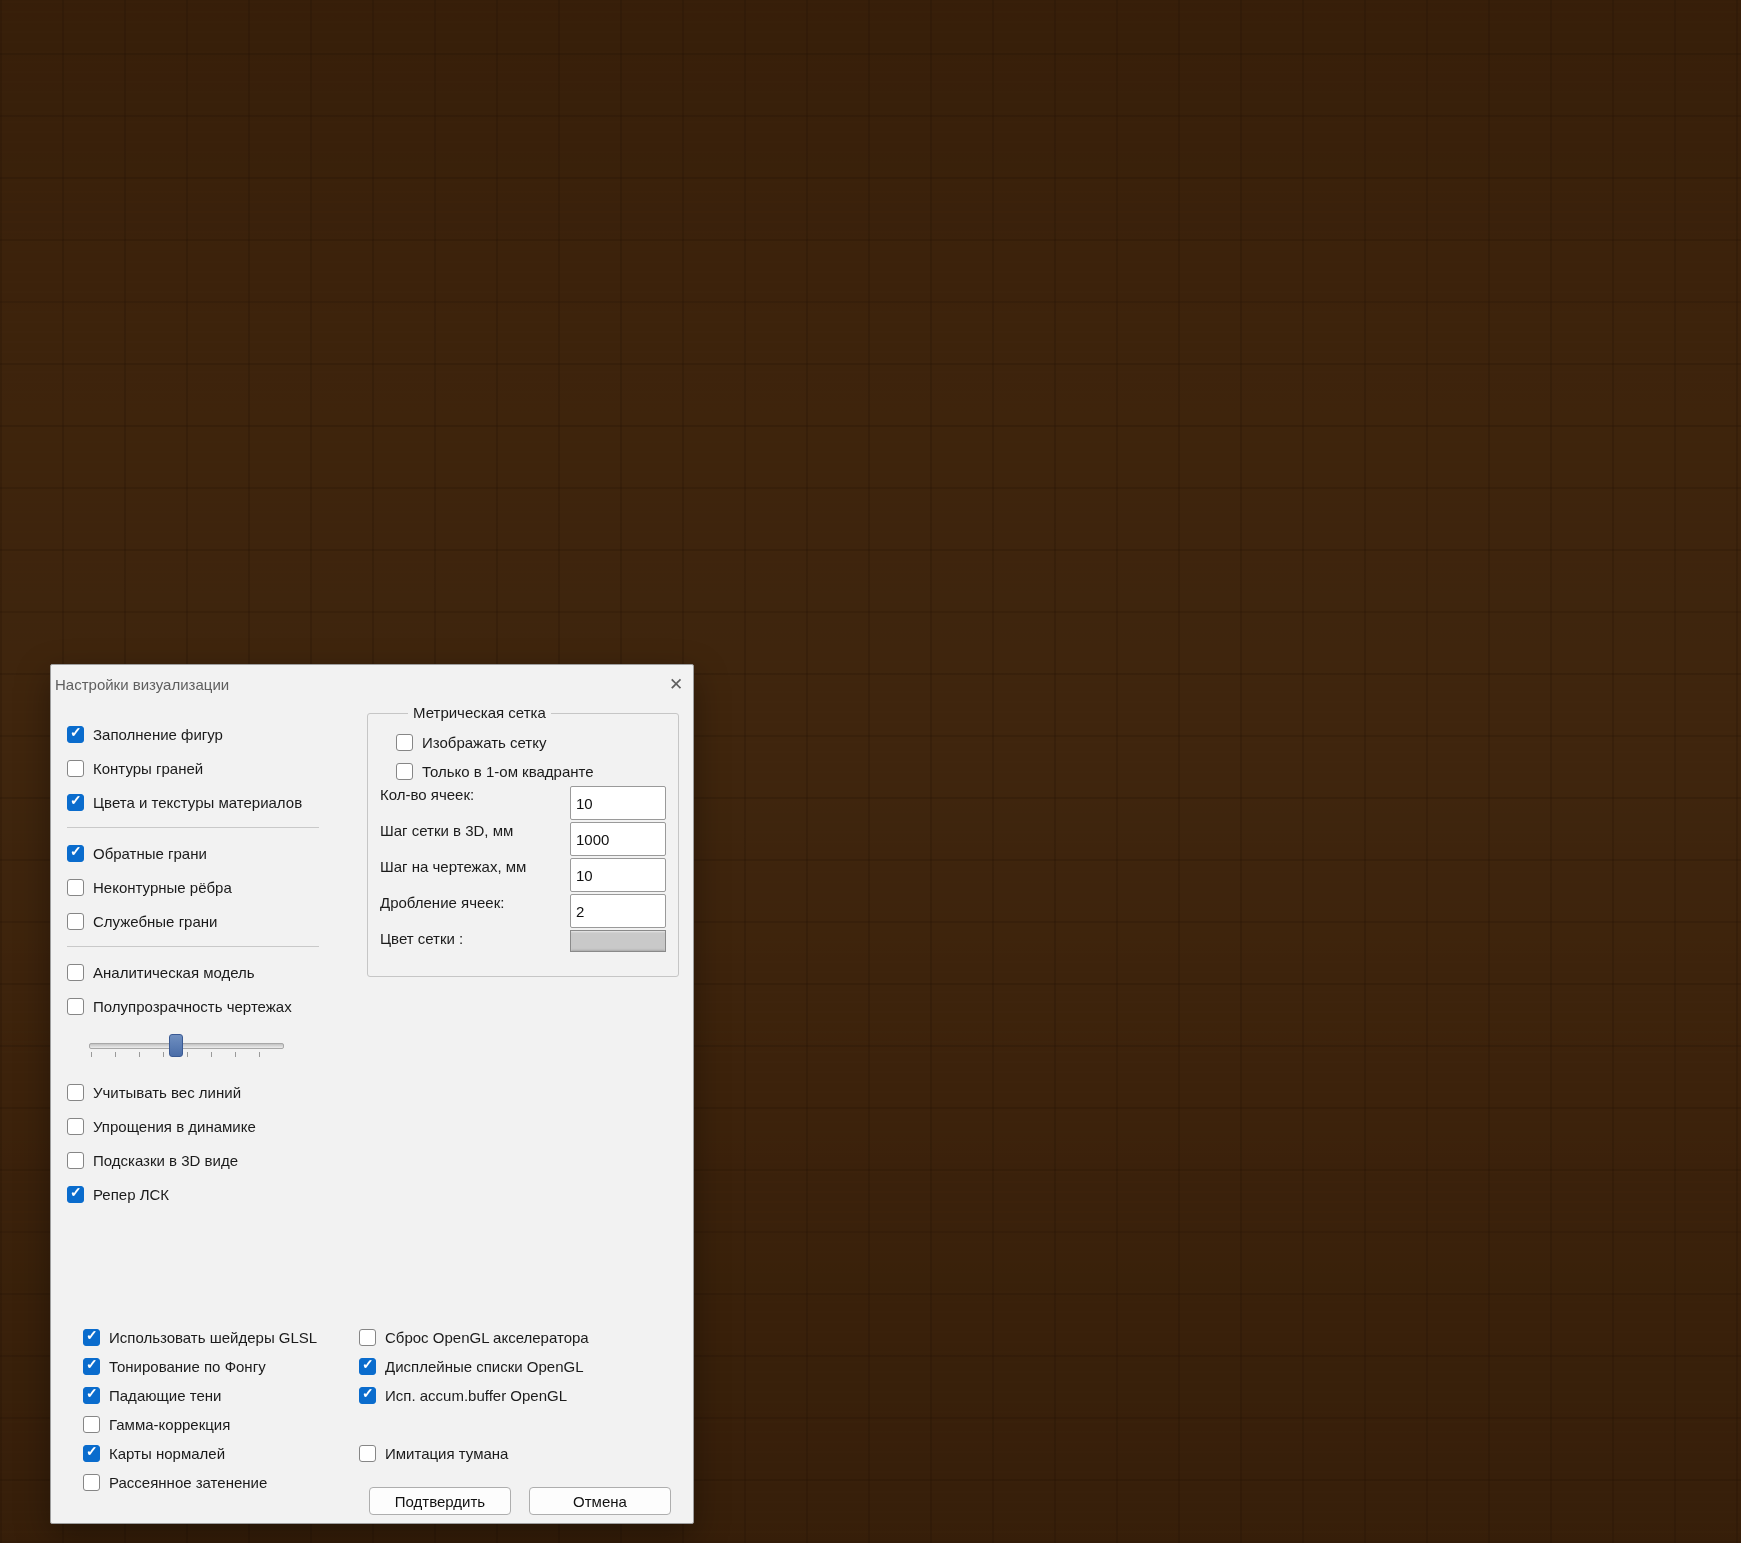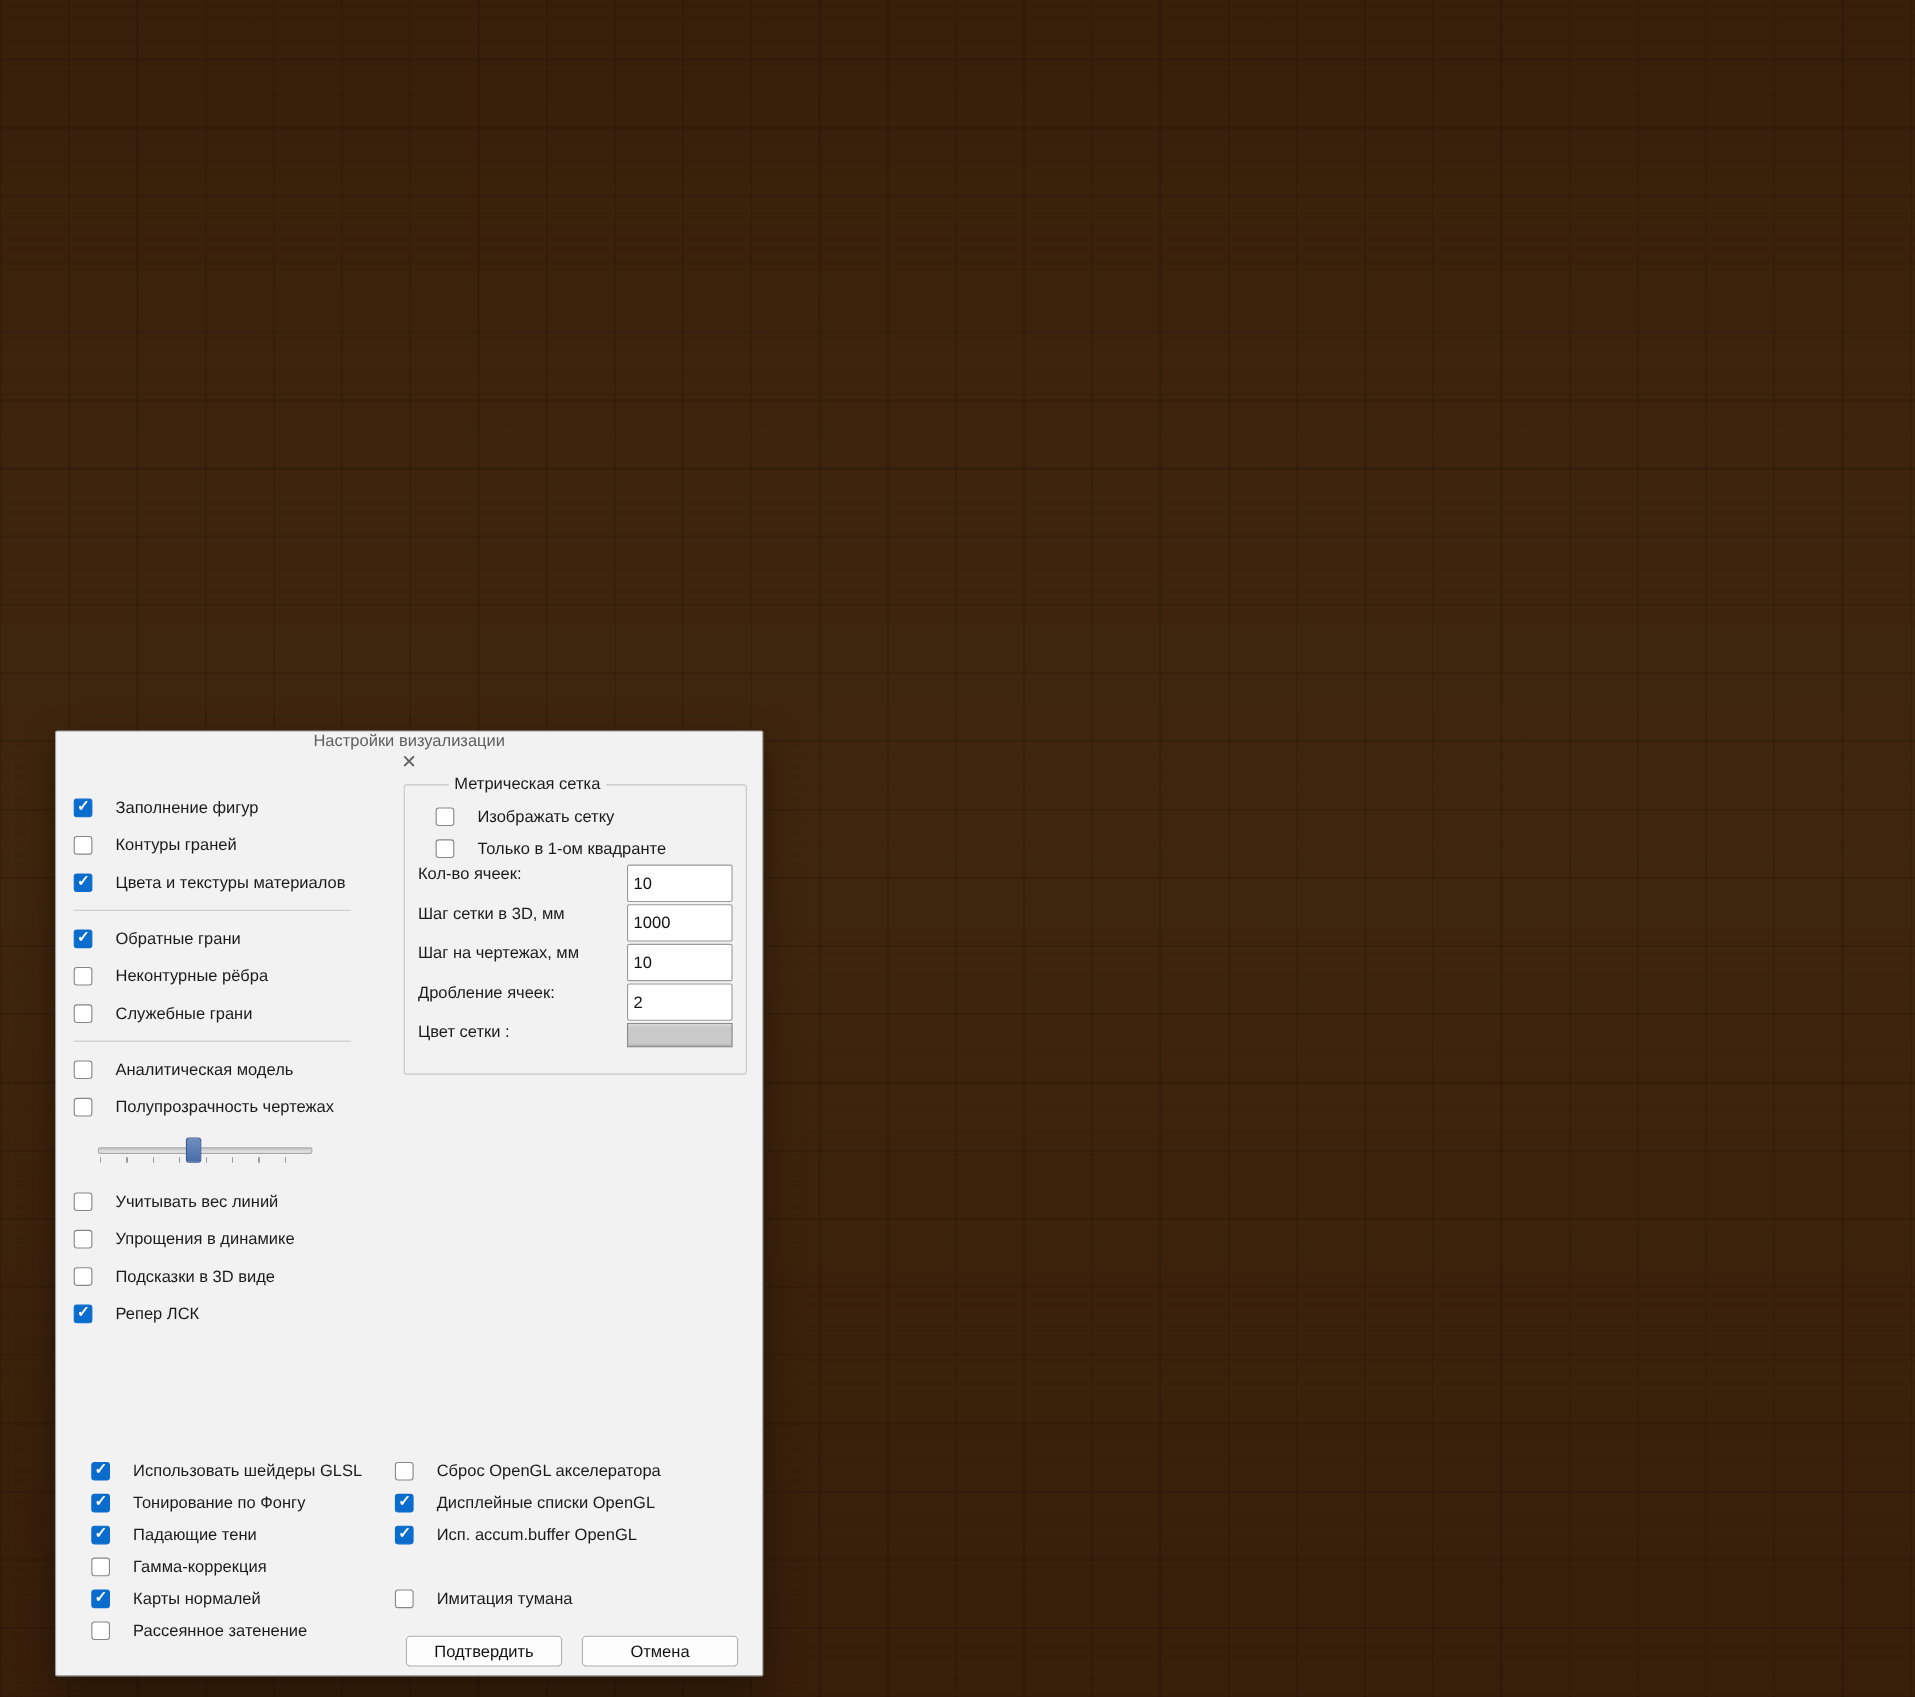--- a/index.html
+++ b/index.html
@@ -101,33 +101,33 @@
   .pillar-edge-left{clip-path:polygon(845 45,858 43,866 1395,852 1396);background:rgba(25,12,3,.45);}
   .pillar-edge-right{clip-path:polygon(1096 12,1108 4,1108 60,1102 1348,1092 1347);background:rgba(25,12,3,.35);}
   .pillar-base-shadow{clip-path:polygon(850 1396,1102 1348,1115 1368,860 1420);background:rgba(35,18,5,.45);}
 
   
   .dialog{
     position:absolute;left:50px;top:664px;width:642px;height:858px;
     background:#f2f2f2;border:1px solid #9e9e9e;border-radius:2px;
     box-shadow:0 12px 34px rgba(0,0,0,.35);z-index:10;font-size:15px;color:#1b1b1b;
   }
-  .titlebar{position:absolute;left:0;top:0;right:0;height:38px;display:flex;align-items:center;padding:0 16px;box-sizing:border-box;flex-direction:column;}
+  .titlebar{position:absolute;left:0;top:0;right:0;height:38px;display:flex;align-items:center;padding:0 4px;box-sizing:border-box;}
   .titlebar .title{flex:1;font-size:15px;color:#5f5f5f;}
   .titlebar .close{font-size:17px;color:#5f5f5f;width:26px;text-align:center;cursor:pointer;}
 
   .col-left{position:absolute;left:16px;top:52px;width:296px;}
   .col-right{position:absolute;left:316px;top:48px;width:312px;box-sizing:border-box;}
 
   .cbrow{display:flex;align-items:center;gap:9px;height:34px;}
   .cbrow.small{height:29px;padding-left:16px;}
   .cb{width:17px;height:17px;border:1px solid #868686;border-radius:3px;background:#fff;flex:0 0 auto;position:relative;box-sizing:border-box;}
   .cb.checked{background:#0a6ccd;border-color:#0a6ccd;}
   .cb.checked::after{content:"✓";position:absolute;left:2px;top:-3px;color:#fff;font-size:14px;font-weight:bold;}
-  .cbl{white-space:nowrap;margin-left:12px;}
+  .cbl{white-space:nowrap;}
   .sep{height:1px;background:#c9c9c9;width:252px;margin:8px 0;}
 
   .slider{position:relative;height:42px;width:195px;margin:2px 0 8px 22px;}
   .slider .track{position:absolute;left:0;right:0;top:18px;height:4px;background:linear-gradient(#c2c2c2,#ececec);border:1px solid #a8a8a8;border-radius:2px;}
   .slider .ticks{position:absolute;left:2px;right:2px;top:27px;height:5px;
     background:repeating-linear-gradient(90deg,#9a9a9a 0 1px,transparent 1px 24px);}
   .slider .thumb{position:absolute;top:9px;width:12px;height:21px;margin-left:-6px;
     background:linear-gradient(#6f8fc0,#4a6da8);border:1px solid #3a5a94;border-radius:3px;}
 
   .group{position:relative;border:1px solid #c6c6c6;border-radius:3px;padding:14px 12px 10px;margin-bottom:22px;}

